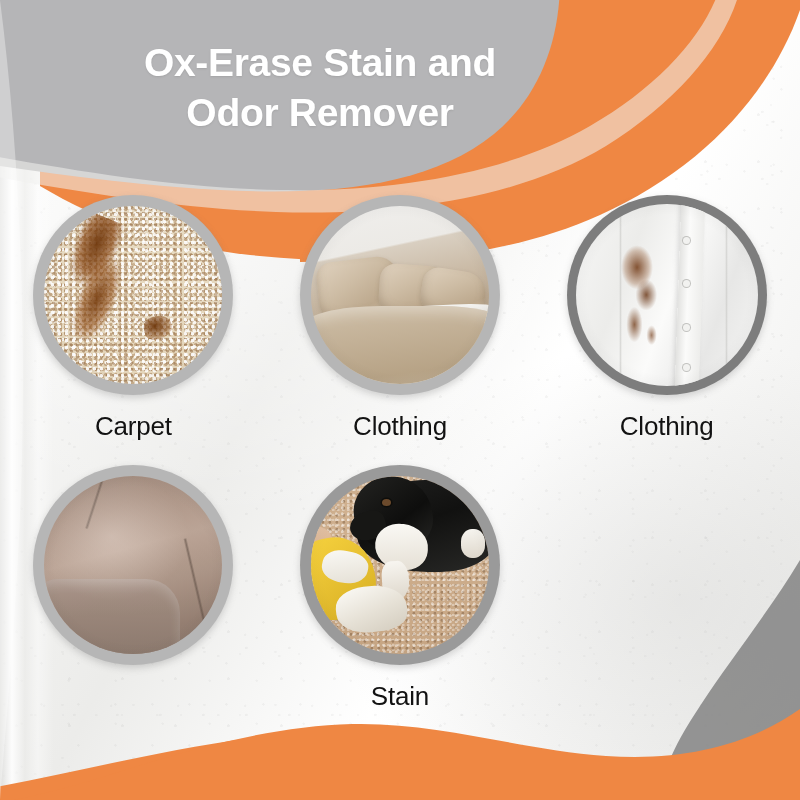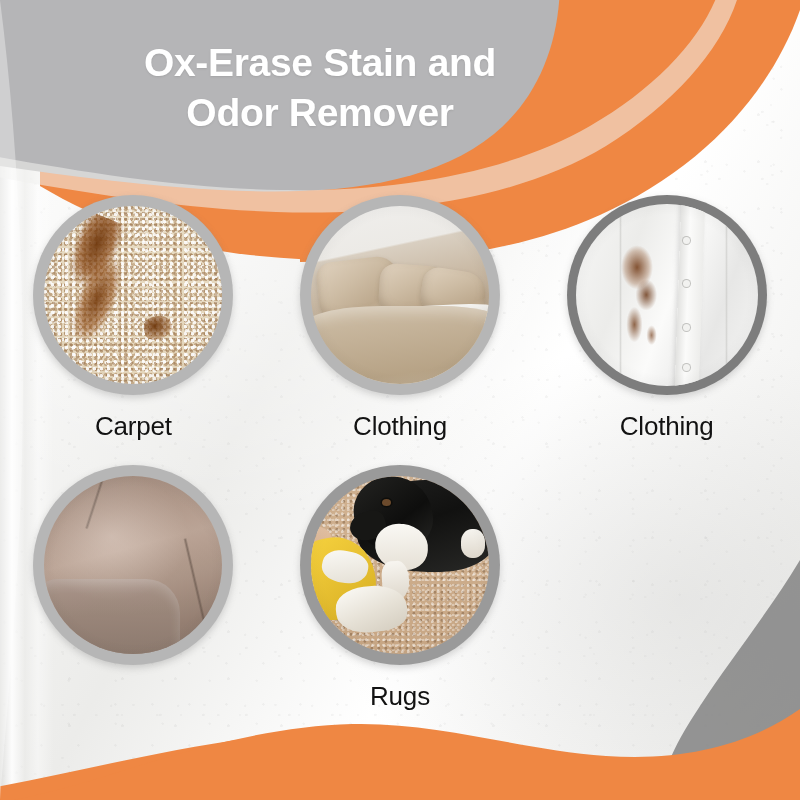--- a/index.html
+++ b/index.html
@@ -461,17 +461,17 @@
           <div class="dog-chest"></div>
           <div class="dog-paw"></div>
           <div class="dog-paw2"></div>
           <div class="arm"></div>
           <div class="glove"></div>
           <div class="cloth2"></div>
           <div class="cloth"></div>
           <div class="photo-shade"></div>
         </div>
       </div>
-      <div class="cap">Rugs</div>
+      <div class="cap">Stain</div>
     </div>
 
   </div>
 </div>
 
 </body></html>

